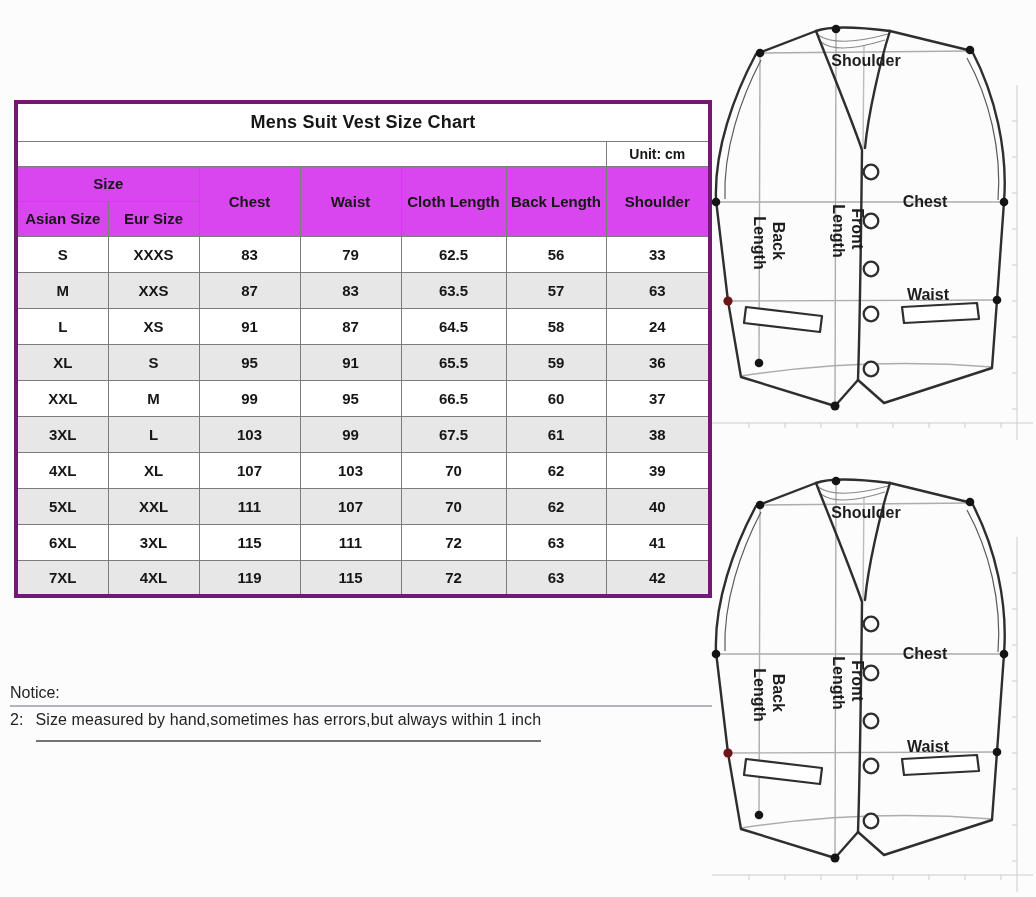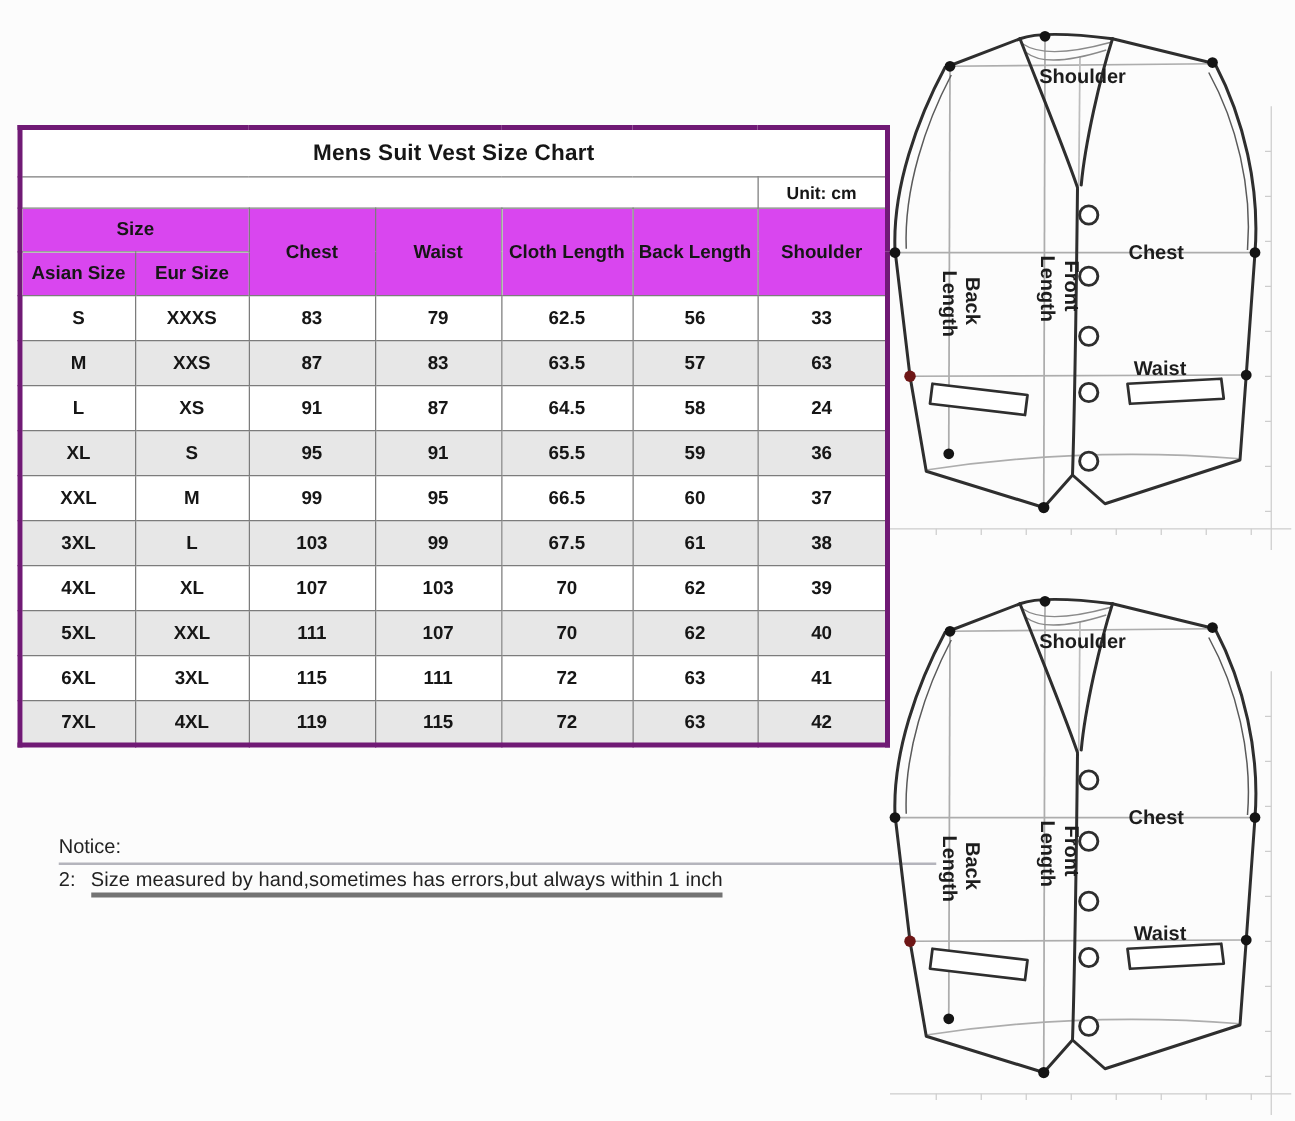--- a/index.html
+++ b/index.html
@@ -20,29 +20,29 @@
     font-weight: bold; color: #161616; padding: 0; overflow: hidden;
   }
   .title-row td { height: 39px; font-size: 18px; letter-spacing: .2px; }
   .unit-row td { height: 25px; font-size: 14px; }
   .unit-spacer { border-right: 1px solid #7c7c7c; }
   .unit-cell { text-align: right; padding-right: 9px; }
   .head-row td { background: #d946ef; height: 35px; font-size: 15px; }
   .data-row td { height: 36px; font-size: 15px; }
   .data-row.alt td { background: #e7e7e7; }
   
-  .notice { position: absolute; left: 10px; top: 669px; width: 702px; color: #222; margin-left: 37px; }
+  .notice { position: absolute; left: 10px; top: 684px; width: 702px; color: #222; }
   .notice-heading {
     display: block; font-size: 16px; padding-bottom: 3px;
     border-bottom: 2px solid #b4b4bc;
   }
   .notice-line { display: block; font-size: 16px; letter-spacing: .1px; padding: 4px 0 3px 0; }
   .notice-line.ruled { border-bottom: 2px solid #b4b4bc; }
   .notice-num { display: inline-block; margin-right: 12px; }
-  .underlined { border-bottom: 4px solid #737373; padding-bottom: 1px; }
+  .underlined { border-bottom: 2px solid #737373; padding-bottom: 12px; }
   
   .vest { position: absolute; left: 704px; width: 332px; height: 445px; }
   #vest-top { top: 0; }
   .vest svg { width: 100%; height: 100%; display: block; }
   .vest text {
     font-family: "Liberation Sans", sans-serif;
     font-size: 16px; font-weight: 600; fill: #1d1d1d;
   }
 </style>
 </head>

